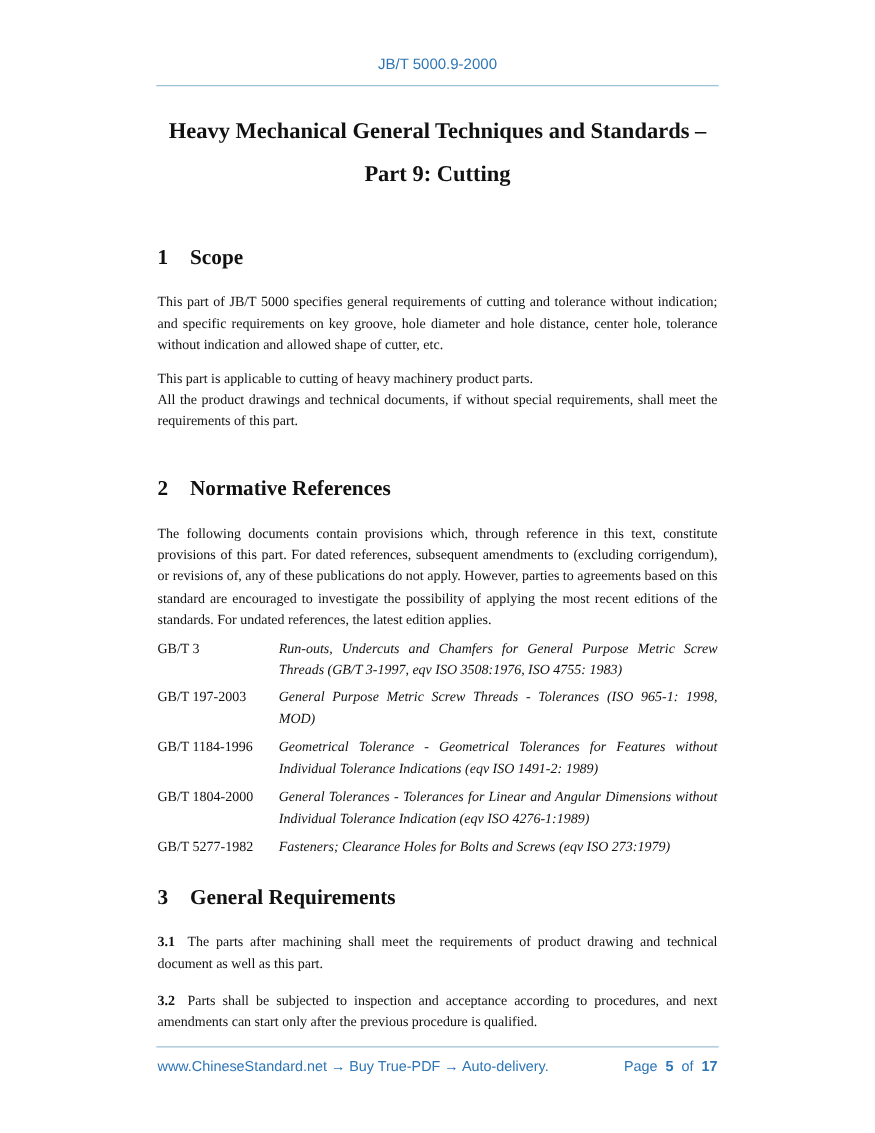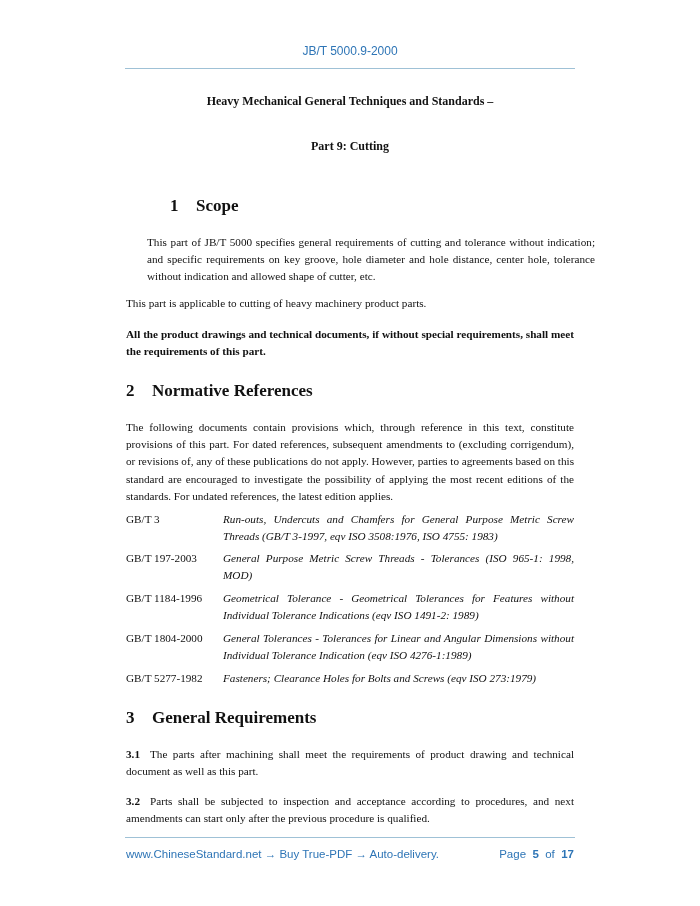--- a/index.html
+++ b/index.html
@@ -1,21 +1,21 @@
 <!DOCTYPE html>
 <html><head>
   <meta charset="utf-8">
   <style>
     html, body { margin: 0; padding: 0; background: #ffffff; }
     body { width: 700px; height: 906px; position: relative; overflow: hidden; font-family: "Liberation Serif", serif; color: #111; }
     .header { position: absolute; top: 44px; left: 125px; width: 450px; text-align: center; font-family: "Liberation Sans", sans-serif; font-size: 12px; color: #2e75b6; }
     .hr-top { position: absolute; top: 68px; left: 125px; width: 450px; height: 1px; background: #9fc1d6; }
-    .title { position: absolute; left: 100px; width: 500px; text-align: center; font-weight: bold; font-size: 12px; }
+    .title { position: absolute; left: 100px; width: 500px; text-align: center; font-weight: bold; font-size: 18px; }
     .t1 { top: 94px; }
-    .t2 { top: 139px; }
+    .t2 { top: 129px; }
     .h1 { position: absolute; left: 126px; font-weight: bold; font-size: 17px; }
     .h1 .num { display: inline-block; width: 26px; }
     .p { position: absolute; left: 126px; width: 448px; font-size: 11.2px; line-height: 17.2px; text-align: justify; }
     .ref { position: absolute; left: 126px; width: 448px; font-size: 11.2px; line-height: 17.2px; }
     .ref .code { position: absolute; left: 0; top: 0; }
     .ref .ttl { position: absolute; left: 97px; width: 351px; font-style: italic; text-align: justify; }
     .clause { font-weight: bold; margin-right: 10px; }
     .hr-bot { position: absolute; top: 837px; left: 125px; width: 450px; height: 1px; background: #9fc1d6; }
     .footer { position: absolute; top: 848px; left: 126px; width: 448px; font-family: "Liberation Sans", sans-serif; font-size: 11.5px; color: #2e75b6; }
     .footer a { color: #2e75b6; }
@@ -24,26 +24,26 @@
   </style>
 </head>
 <body>
 
 <div class="header">JB/T 5000.9-2000</div>
 <div class="hr-top"></div>
 
 <div class="title t1">Heavy Mechanical General Techniques and Standards –</div>
 <div class="title t2">Part 9: Cutting</div>
 
-<div class="h1" style="top:196px;margin-left:44px;">
+<div class="h1" style="top:196px;">
   <span class="num">1</span><span>Scope</span>
 </div>
-<div class="p" style="top:234px;margin-left:21px;">This part of JB/T 5000 specifies general requirements of cutting and tolerance without indication; and specific requirements on key groove, hole diameter and hole distance, center hole, tolerance without indication and allowed shape of cutter, etc.</div>
+<div class="p" style="top:234px;">This part of JB/T 5000 specifies general requirements of cutting and tolerance without indication; and specific requirements on key groove, hole diameter and hole distance, center hole, tolerance without indication and allowed shape of cutter, etc.</div>
 <div class="p" style="top:295px;">This part is applicable to cutting of heavy machinery product parts.</div>
-<div class="p" style="top:326px;font-weight:bold;">All the product drawings and technical documents, if without special requirements, shall meet the requirements of this part.</div>
+<div class="p" style="top:312px;">All the product drawings and technical documents, if without special requirements, shall meet the requirements of this part.</div>
 
 <div class="h1" style="top:381px;">
   <span class="num">2</span><span>Normative References</span>
 </div>
 <div class="p" style="top:419px;">The following documents contain provisions which, through reference in this text, constitute provisions of this part. For dated references, subsequent amendments to (excluding corrigendum), or revisions of, any of these publications do not apply. However, parties to agreements based on this standard are encouraged to investigate the possibility of applying the most recent editions of the standards. For undated references, the latest edition applies.</div>
 
 <div class="ref" style="top:511px;">
   <span class="code">GB/T 3</span>
   <span class="ttl">Run-outs, Undercuts and Chamfers for General Purpose Metric Screw Threads (GB/T 3-1997, eqv ISO 3508:1976, ISO 4755: 1983)</span>
 </div>

